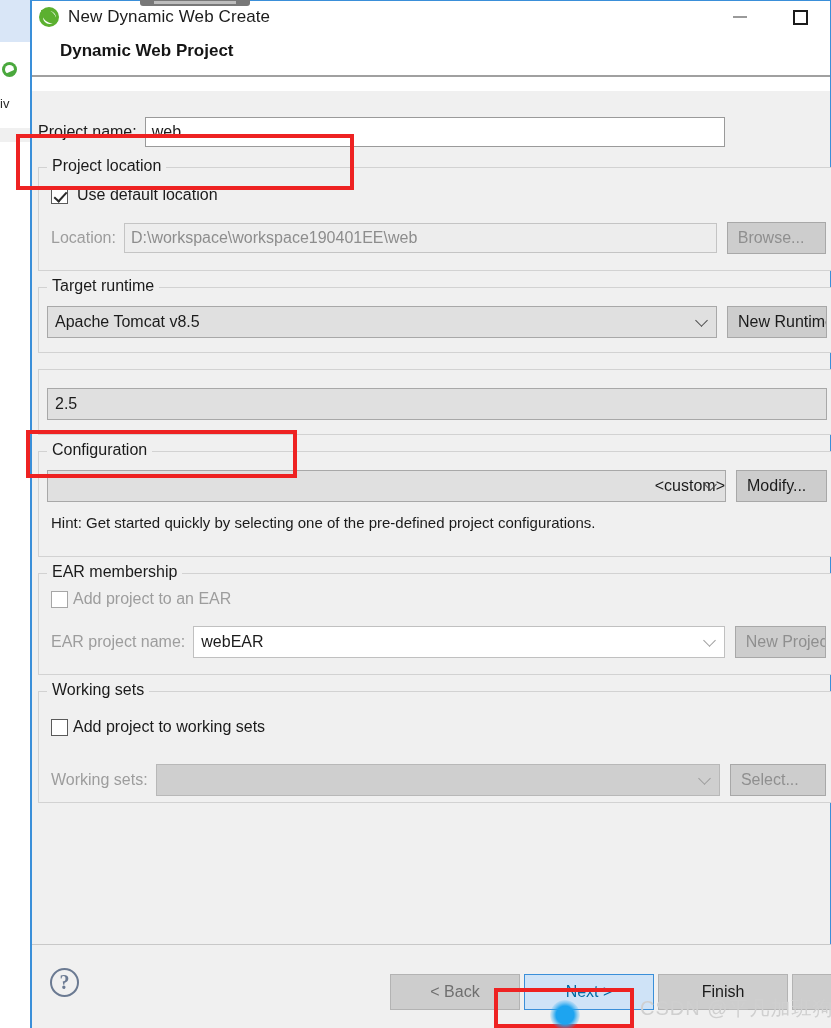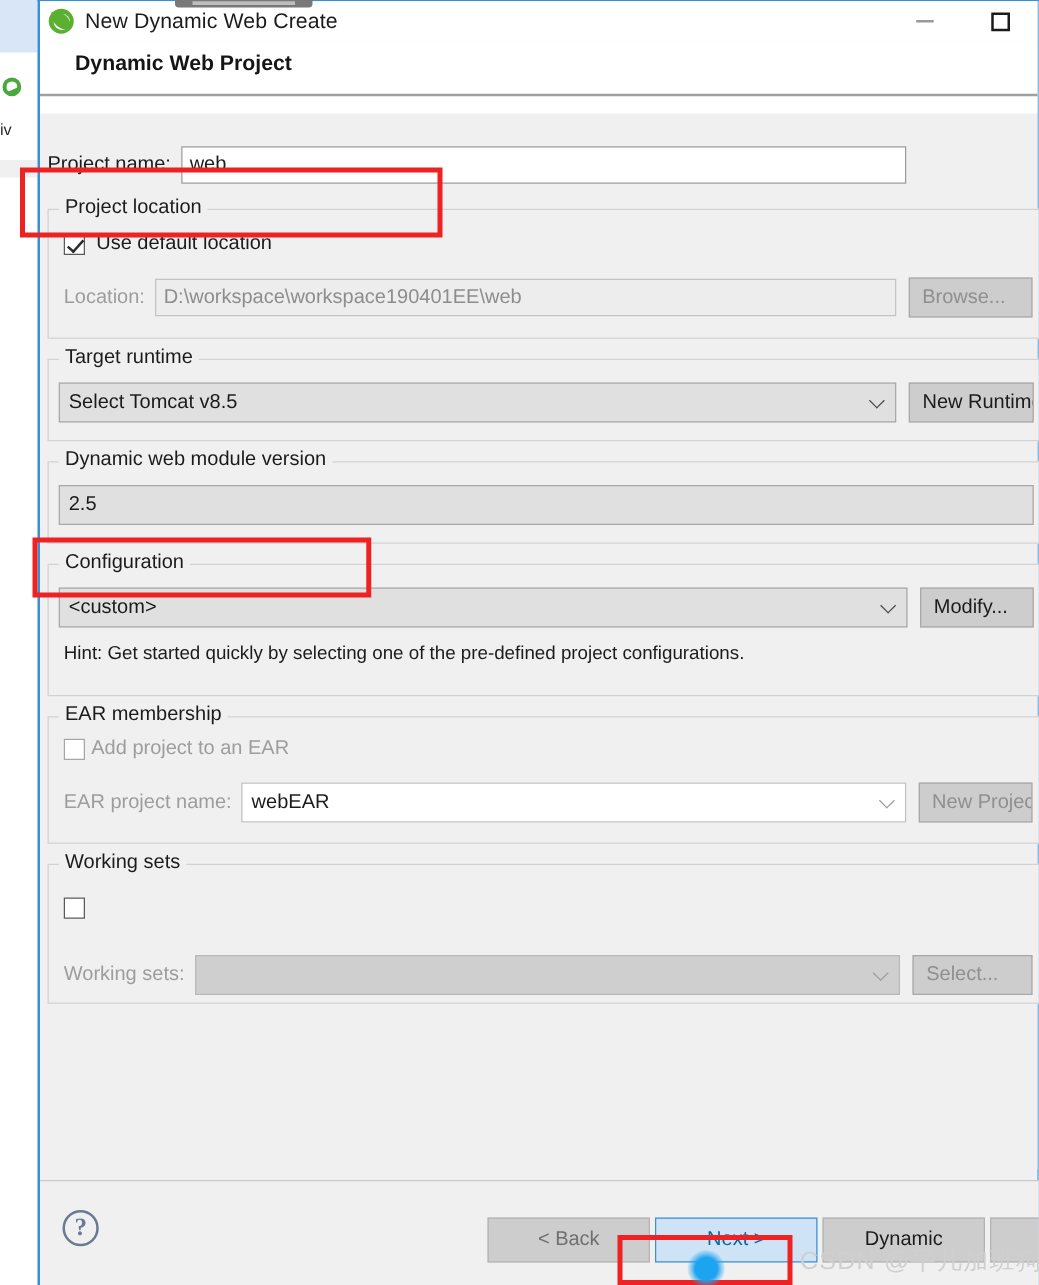--- a/index.html
+++ b/index.html
@@ -452,40 +452,39 @@
           <span class="lbl dim" style="margin-right:8px;">Location:</span>
           <span class="txt ro" style="width:598px;">D:\workspace\workspace190401EE\web</span>
           <span class="btn disabled" style="width:100px;margin-left:10px;justify-content:flex-start;padding-left:10px;">Browse...</span>
         </div>
       </div>
 
       <div class="group" style="top:196px;height:66px;">
         <span class="legend">Target runtime</span>
         <div style="position:absolute;left:8px;top:18px;display:flex;align-items:center;width:780px;">
           <div class="combo" style="width:711px;">
-            <span>Select Tomcat v8.5</span>
+            <span>Apache Tomcat v8.5</span>
             <span class="caret"></span>
           </div>
           <span class="btn" style="width:105px;margin-left:10px;justify-content:flex-start;padding-left:10px;">New Runtime...</span>
         </div>
       </div>
 
       <div class="group" style="top:278px;height:66px;">
-        <span class="legend">Dynamic web module version</span>
         <div style="position:absolute;left:8px;top:18px;width:780px;">
           <div class="combo" style="width:780px;">
             <span>2.5</span>
           </div>
         </div>
       </div>
 
       <div class="group" style="top:360px;height:106px;">
         <span class="legend">Configuration</span>
         <div style="position:absolute;left:8px;top:18px;display:flex;align-items:center;width:780px;">
-          <div class="combo" style="width:717px;">
+          <div class="combo" style="width:717px;justify-content:flex-end;">
             <span>&lt;custom&gt;</span>
             <span class="caret"></span>
           </div>
           <span class="btn" style="width:95px;margin-left:10px;justify-content:flex-start;padding-left:10px;">Modify...</span>
         </div>
         <div class="hint" style="position:absolute;left:12px;top:62px;text-align:center;">Hint: Get started quickly by selecting one of the pre-defined project configurations.</div>
       </div>
 
       <div class="group" style="top:482px;height:102px;">
         <span class="legend">EAR membership</span>
@@ -503,41 +502,42 @@
           </div>
           <span class="btn disabled" style="width:100px;margin-left:10px;justify-content:flex-start;padding-left:10px;">New Project...</span>
         </div>
       </div>
 
       <div class="group" style="top:600px;height:112px;">
         <span class="legend">Working sets</span>
 
         <div style="position:absolute;left:12px;top:26px;display:flex;align-items:center;width:775px;">
           <span class="chk"></span>
+          <span class="lbl" style="margin-left:5px;">Add project to working sets</span>
         </div>
 
         <div style="position:absolute;left:12px;top:72px;display:flex;align-items:center;width:775px;">
           <span class="lbl dim" style="margin-right:8px;">Working sets:</span>
           <div class="combo disabled" style="width:593px;">
             <span></span>
             <span class="caret dim"></span>
           </div>
           <span class="btn disabled" style="width:100px;margin-left:10px;justify-content:flex-start;padding-left:10px;">Select...</span>
         </div>
       </div>
 
     </div>
 
     <div class="footer">
       <div class="footer-sep"></div>
       <div class="help-icon">?</div>
 
       <div class="fbtn" style="left:358px;width:130px;">&lt; Back</div>
       <div class="fbtn default" style="left:492px;width:130px;">Next &gt;</div>
-      <div class="fbtn enabled" style="left:626px;width:130px;">Dynamic</div>
+      <div class="fbtn enabled" style="left:626px;width:130px;">Finish</div>
       <div class="fbtn enabled" style="left:760px;width:130px;">Cancel</div>
     </div>
 
   </div>
 
   <div class="redbox" style="left:16px;top:134px;width:338px;height:56px;"></div>
   <div class="redbox" style="left:26px;top:430px;width:271px;height:48px;"></div>
   <div class="redbox" style="left:494px;top:988px;width:140px;height:40px;"></div>
 
   <div class="click-dot" style="left:550px;top:1000px;"></div>

